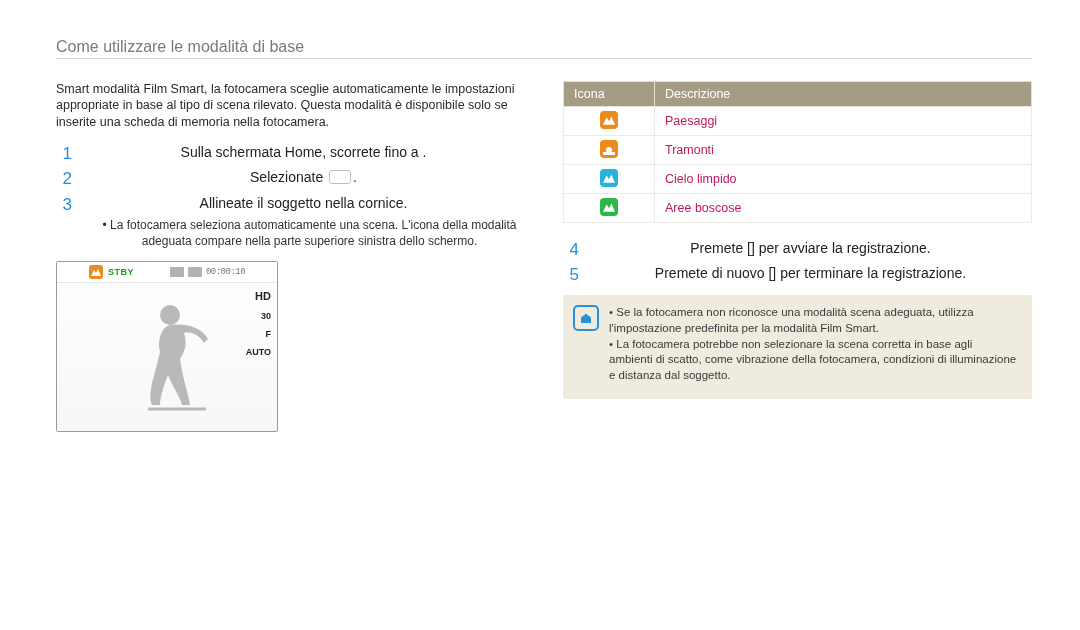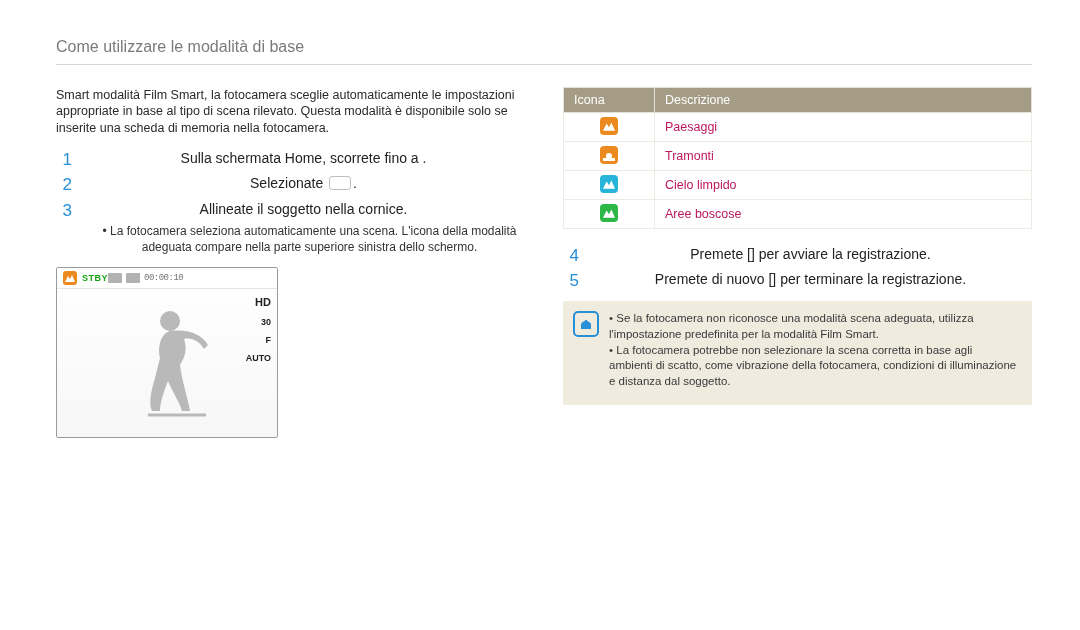--- a/index.html
+++ b/index.html
@@ -16,21 +16,20 @@
     width: 1080px;
     height: 630px;
     box-sizing: border-box;
     padding: 36px 48px 24px 56px;
     font-size: 13px;
     line-height: 1.35;
   }
   .header {
     color: #7a7a7a;
     font-size: 16px;
-    padding-bottom: 6px;
     border-bottom: 1px solid #d8d8d8;
     margin-bottom: 22px;
   }
   .columns {
     display: flex;
     gap: 38px;
   }
   .col {
     flex: 1 1 0;
     min-width: 0;
@@ -95,26 +94,27 @@
   .camera-frame {
     margin-top: 12px;
     width: 220px;
     border: 1px solid #9a9a9a;
     border-radius: 2px;
     overflow: hidden;
   }
   .camera-top {
     display: flex;
     align-items: center;
-    justify-content: flex-start;
+    justify-content: center;
     padding: 3px 6px;
     font-size: 9px;
     color: #777;
     background: #fff;
     border-bottom: 1px solid #e6e6e6;
+    gap: 36px;
   }
   .camera-top-left { display:flex; align-items:center; gap:5px;}
   .stby { color: #14a514; font-weight: bold; font-size: 9px; letter-spacing: 0.5px;}
   .mini-icon {
     width: 14px; height: 14px; border-radius: 3px; display:inline-flex; align-items:center; justify-content:center;
     font-size: 9px; color:#fff;
   }
   .mini-icon.orange { background:#ea8a1f; }
   .camera-top-right { display:flex; gap:4px; align-items:center; }
   .mini-ind { width:14px; height:10px; background:#b2b2b2; border-radius:1px; }

